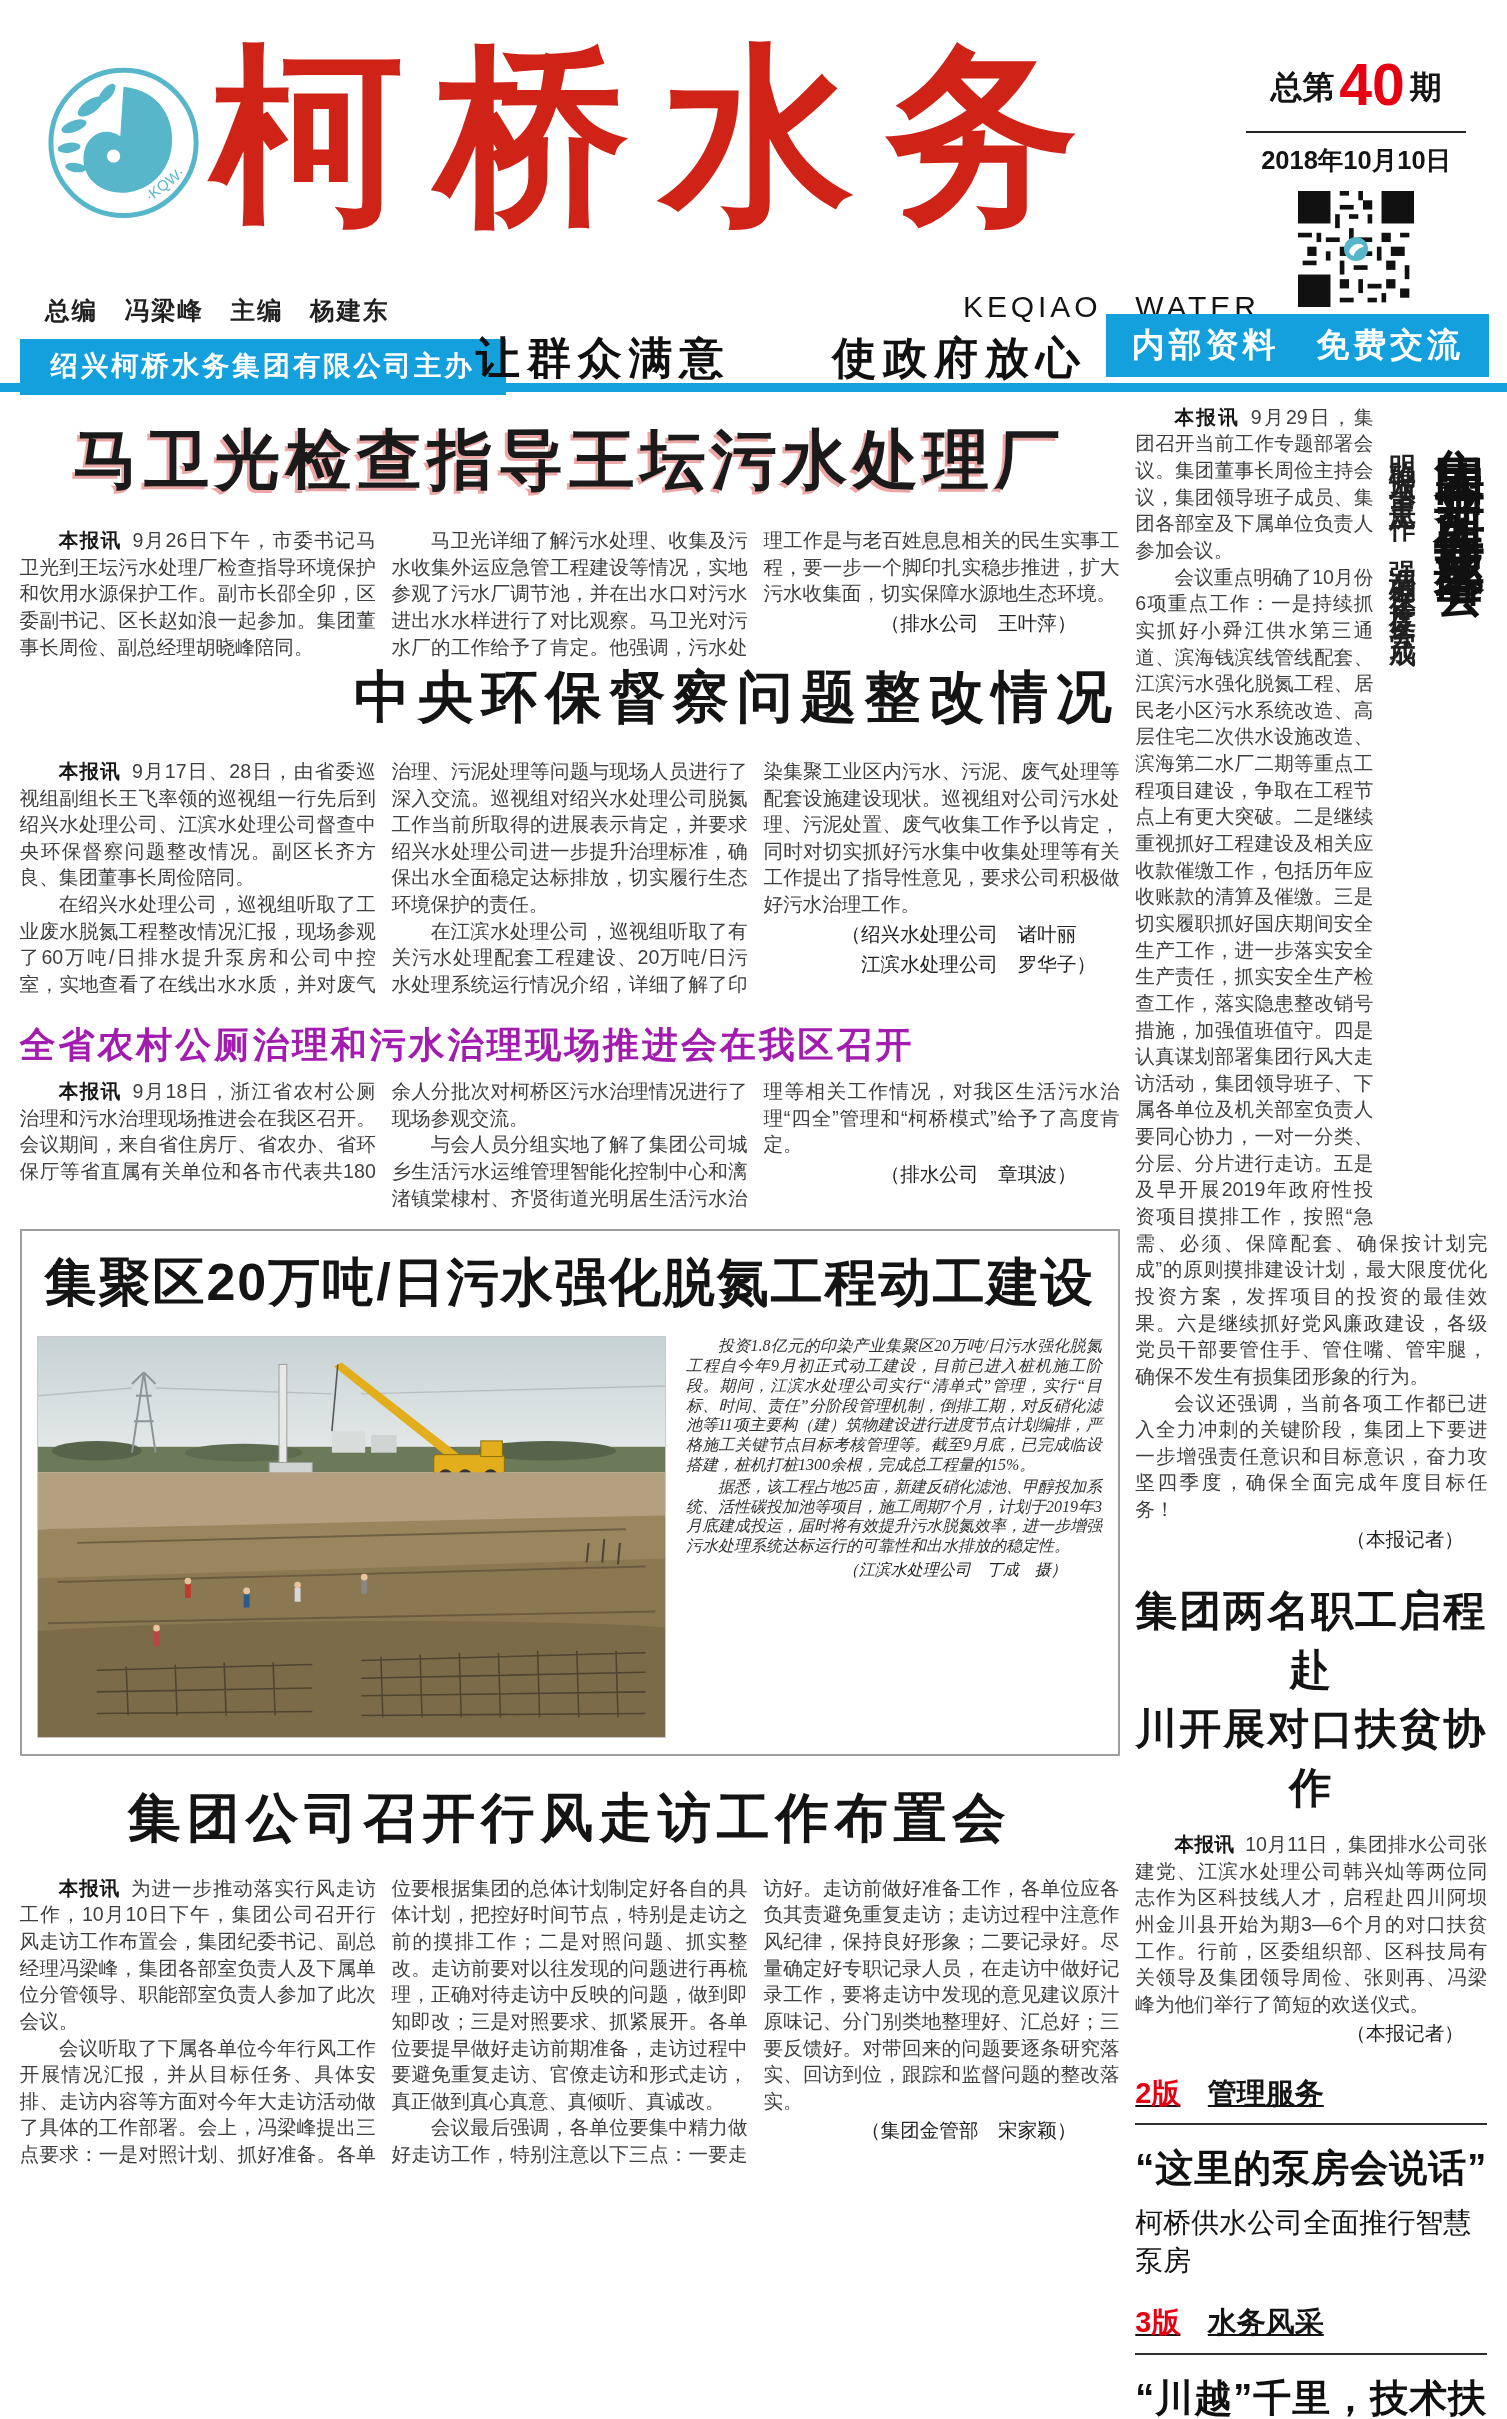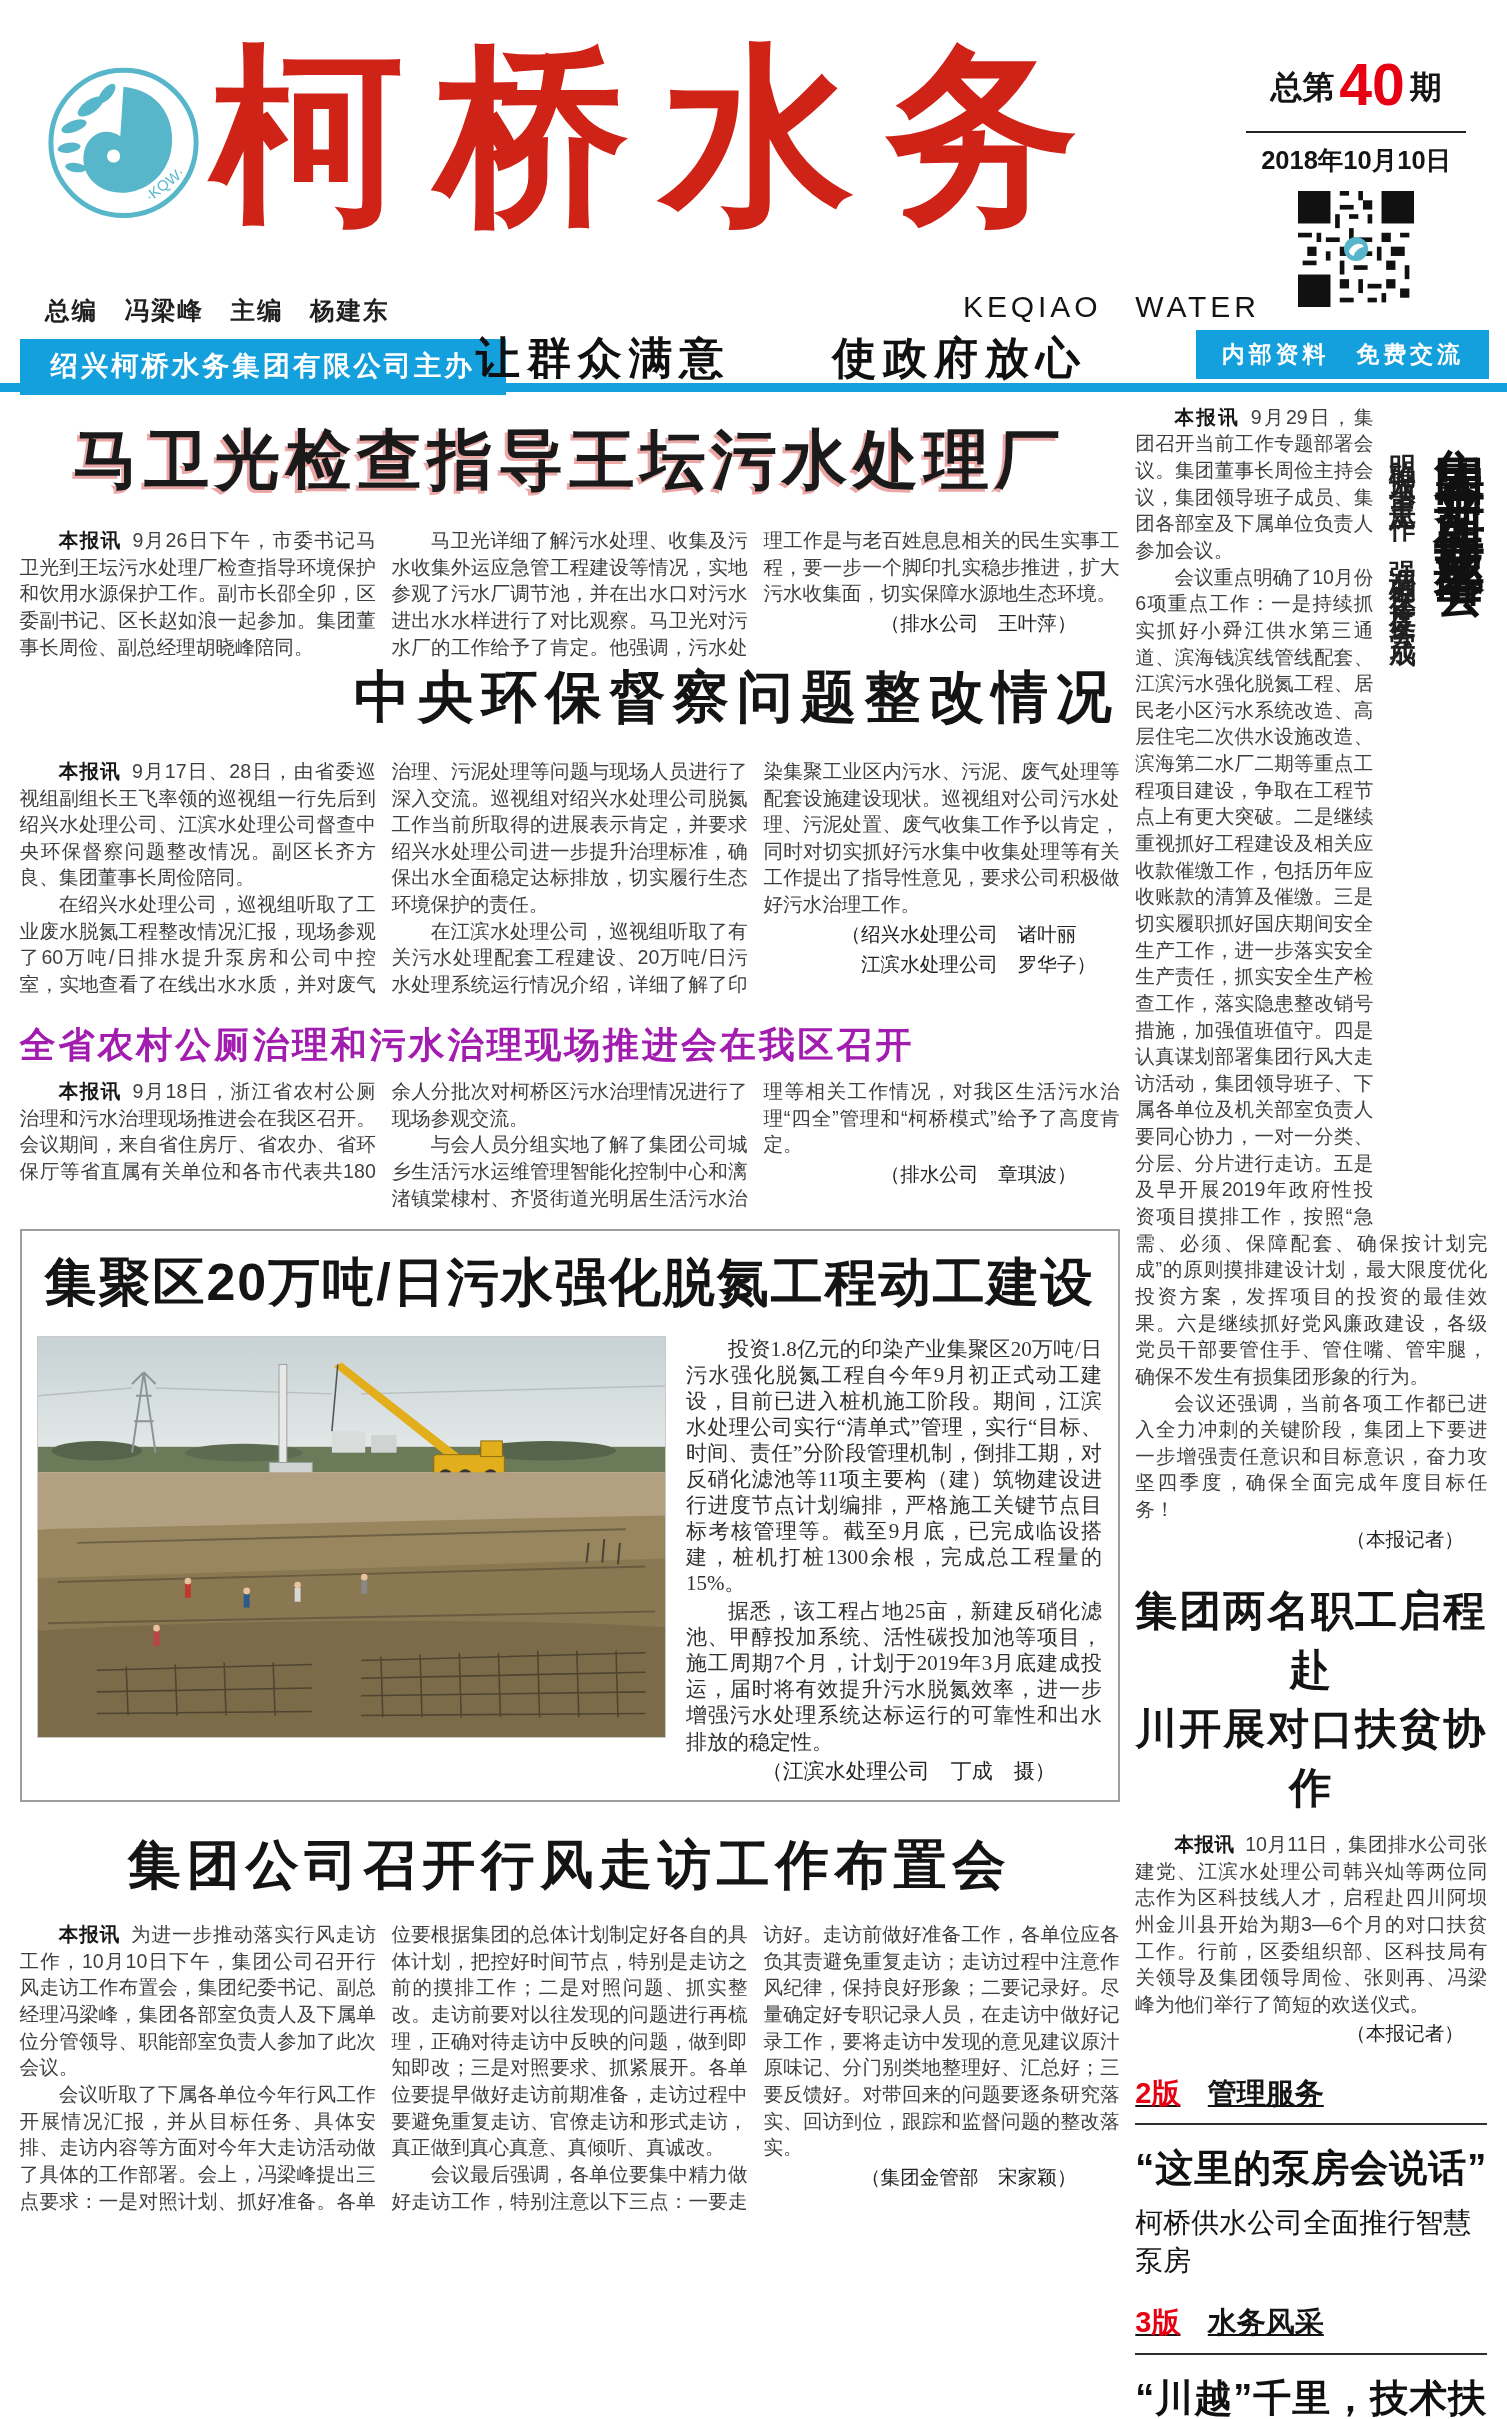--- a/index.html
+++ b/index.html
@@ -13,21 +13,21 @@
          color:#cf2318;letter-spacing:33px;white-space:nowrap;}
   .issue{position:absolute;right:27.4px;top:51px;width:247px;text-align:center;}
   .issue-line{font-size:32px;font-weight:bold;color:#141414;white-space:nowrap;}
   .issue-num{font-size:59px;color:#e60012;padding:0 4.9px;vertical-align:-6.9px;}
   .issue-rule{border:none;border-top:2px solid #222;margin:11.8px 13.7px 9.8px;}
   .date{font-size:25.5px;font-weight:700;color:#141414;}
   .qr{display:block;width:116px;height:116px;margin:13.7px auto 0;}
   .editors{position:absolute;left:45px;top:294px;font-size:24.5px;font-weight:600;color:#202020;letter-spacing:2px;}
   .english{position:absolute;left:963px;top:287px;font-size:30px;color:#141414;letter-spacing:3.9px;font-weight:500;}
   .badge{background:#14a0dc;color:#fff;font-weight:bold;white-space:nowrap;}
-  .internal-badge{position:absolute;right:17.6px;top:314px;padding:8.8px 25.5px;font-size:23px;letter-spacing:3.9px;margin-top:16px;}
+  .internal-badge{position:absolute;right:17.6px;top:314px;padding:8.8px 25.5px;font-size:33px;letter-spacing:3.9px;}
   .publisher-badge{position:absolute;left:19.6px;top:339px;padding:8.8px 31px 10.8px;font-size:27.4px;letter-spacing:2.9px;}
   .slogan{position:absolute;left:476px;top:329px;font-size:44px;font-weight:900;color:#101010;letter-spacing:6.9px;white-space:nowrap;}
   .blue-bar{position:absolute;left:0;right:0;bottom:0;height:8.8px;background:#14a0dc;}
   
   .content{display:flex;gap:15.7px;padding:11.8px 19.6px 0;}
   .main-col{width:1100px;flex:none;}
   .side-col{flex:1;min-width:0;}
   
   .body3{column-count:3;column-gap:15.7px;font-size:19.6px;line-height:1.36;text-align:justify;color:#3e3e3e;}
   .bodyflow{font-size:19.6px;line-height:1.36;text-align:justify;color:#3e3e3e;}
@@ -42,21 +42,21 @@
   .a2-t1{text-align:center;font-size:56px;font-weight:900;color:#141414;letter-spacing:15.7px;margin:25.5px 0 3.9px;}
   .a2-t2{text-align:right;font-size:56px;font-weight:900;color:#141414;letter-spacing:7.8px;margin:0 0 21.6px;}
   .kicker{text-align:left;font-size:36px;font-weight:700;color:#a21caf;margin:23.5px 0 7.8px;letter-spacing:2.9px;}
   .a3-title{text-align:center;font-size:55px;font-weight:900;color:#141414;letter-spacing:3.9px;margin:0 0 19.6px;}
   .bottom-title{text-align:center;font-size:53px;font-weight:900;color:#141414;letter-spacing:5.9px;margin:27.4px 0 19.6px;}
   
   .boxed{border:2px solid #9e9e9e;margin-top:17.6px;padding:5.9px 15.7px 15.7px;}
   .box-title{text-align:center;font-size:52px;font-weight:900;color:#141414;letter-spacing:2px;margin:11.8px 0 17.6px;}
   .box-flex{display:flex;gap:19.6px;}
   .box-photo{width:627px;height:400px;flex:none;border:1px solid #c9c9c9;}
-  .box-text{flex:1;font-family:"Liberation Serif",serif;font-size:21px;line-height:1.24;text-align:justify;color:#303030;}
+  .box-text{flex:1;font-family:"Liberation Serif",serif;font-size:16px;line-height:1.24;text-align:justify;color:#303030;font-style:italic;}
   .box-text p.par{margin:0 0 2px;}
   
   .r1-float{writing-mode:vertical-rl;float:right;height:799px;margin:3.9px 0 13.7px 11.8px;}
   .vt-title{font-size:51px;font-weight:900;color:#111;letter-spacing:9.8px;line-height:1.1;padding-left:11.8px;}
   .vt-sub{font-size:26.5px;font-weight:700;color:#202020;letter-spacing:8.8px;padding-top:25.5px;line-height:1.3;}
   .r2-title{text-align:center;font-size:42px;font-weight:900;color:#141414;line-height:1.4;letter-spacing:2px;}
   .r2-wrap{margin-top:29px;margin-bottom:13.7px;}
   .teasers{margin-top:25.5px;}
   .pageref{font-size:29px;font-weight:800;color:#141414;margin-top:23.5px;text-decoration:underline;}
   .pageref .num{color:#e60012;margin-right:27.4px;}

